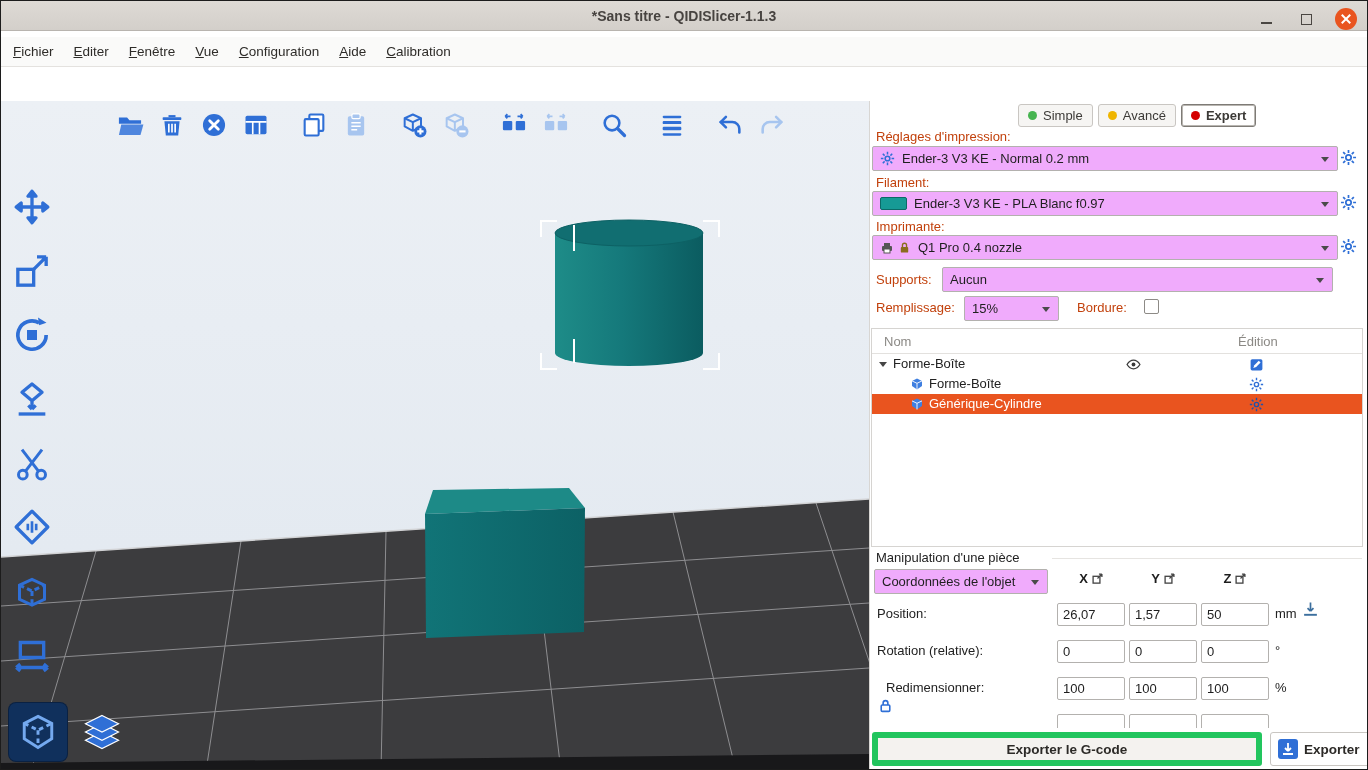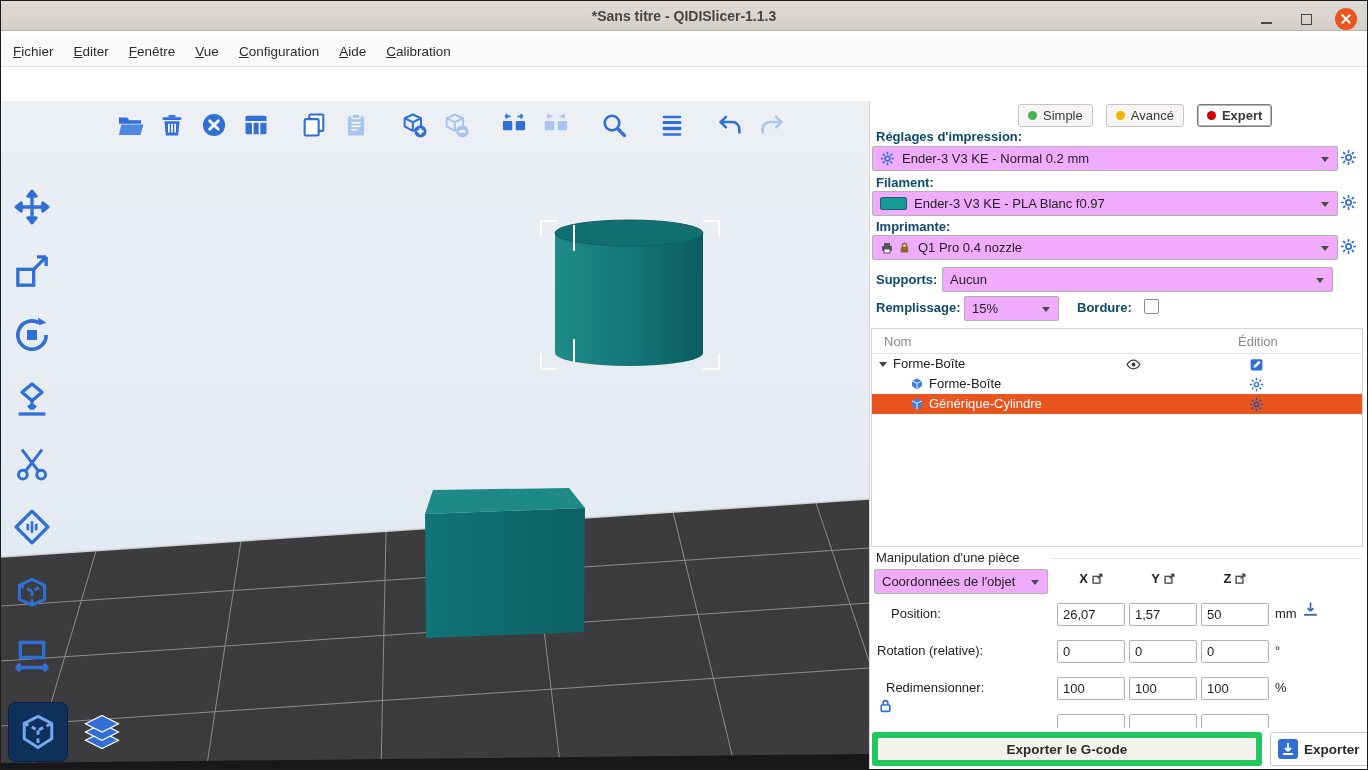--- a/index.html
+++ b/index.html
@@ -53,28 +53,28 @@
   .lbtn svg { width:40px; height:40px; }
 
   
   .view-switch { position:absolute; left:8px; bottom:10px; display:flex; gap:6px; align-items:flex-end; }
   .vbtn { width:58px; height:58px; display:flex; align-items:center; justify-content:center; border-radius:7px; cursor:pointer; }
   .vbtn.dark { background:#10305c; box-shadow:0 0 0 1px #0a2142; }
 
   
   .sidepanel { position:relative; width:500px; height:670px; background:#fff; border-left:1px solid #d8d6d3; font-size:13px; color:#222; }
 
-  .modes { position:absolute; top:3px; left:148px; display:flex; gap:13px; }
+  .modes { position:absolute; top:3px; left:148px; display:flex; gap:5px; }
   .mode-btn { height:23px; padding:0 9px; border:1px solid #c9c6c2; border-radius:3px; background:#f6f5f3;
     display:flex; align-items:center; gap:6px; font-size:13px; color:#3c3a37; cursor:pointer; }
   .mode-btn.selected { border-color:#7e7b76; background:#ffffff; box-shadow:inset 0 0 0 1px #b9b6b1; font-weight:bold; }
   .dot { width:9px; height:9px; border-radius:50%; display:inline-block; }
   .dot-simple { background:#46b450; } .dot-advanced{ background:#efb500; } .dot-expert{ background:#d40000; }
 
-  .panel-label { position:absolute; left:6px; color:#0c4a6e;font-weight:bold; }
+  .panel-label { position:absolute; left:6px; color:#c2410c; }
   .combo { position:absolute; height:25px; border:1px solid #b3b1ae; border-radius:2px; background:#f0abfc;
     display:flex; align-items:center; gap:7px; padding:0 22px 0 7px; cursor:pointer; overflow:hidden; white-space:nowrap; }
   .combo::after { content:""; position:absolute; right:8px; top:50%; margin-top:-2px;
     border:4px solid transparent; border-top:5px solid #4a4a4a; }
   .combo .ctext { color:#1f1f1f; }
   .swatch { width:27px; height:13px; background:#169a95; border:1px solid #0c6a67; border-radius:2px; flex:none; }
   .gearbtn { position:absolute; left:470px; width:18px; height:18px; cursor:pointer; }
 
   .preset-combo { left:2px; width:466px; }
 
@@ -540,21 +540,21 @@
           </svg>
         </span>
       <span class="axis col3">
           <span>Z</span>
           <svg viewBox="0 0 10 10">
             <rect x="1" y="3" width="6.2" height="6.2" fill="none" stroke="#444" stroke-width="1.2"></rect>
             <path d="M5 5l4-4m0 0H6.3M9 1v2.7" stroke="#444" stroke-width="1.2" fill="none"></path>
           </svg>
         </span>
 
-      <div class="manip-label" style="top:505px; left:21px">Position:</div>
+      <div class="manip-label" style="top:505px; left:7px">Position:</div>
       <input class="num col1 row-pos" value="26,07" style="">
       <input class="num col2 row-pos" value="1,57" style="">
       <input class="num col3 row-pos" value="50" style="">
       <span class="unit u-pos">mm</span>
       <svg class="drop-icon" viewBox="0 0 16 16">
           <path d="M8 1.5v8m0 0L5.2 6.7M8 9.5l2.8-2.8" stroke="#3c6f9e" stroke-width="1.6" fill="none"></path>
           <path d="M2 13h12" stroke="#3c6f9e" stroke-width="1.8"></path>
         </svg>
 
       <div class="manip-label" style="top:542px; left:7px">Rotation (relative):</div>

